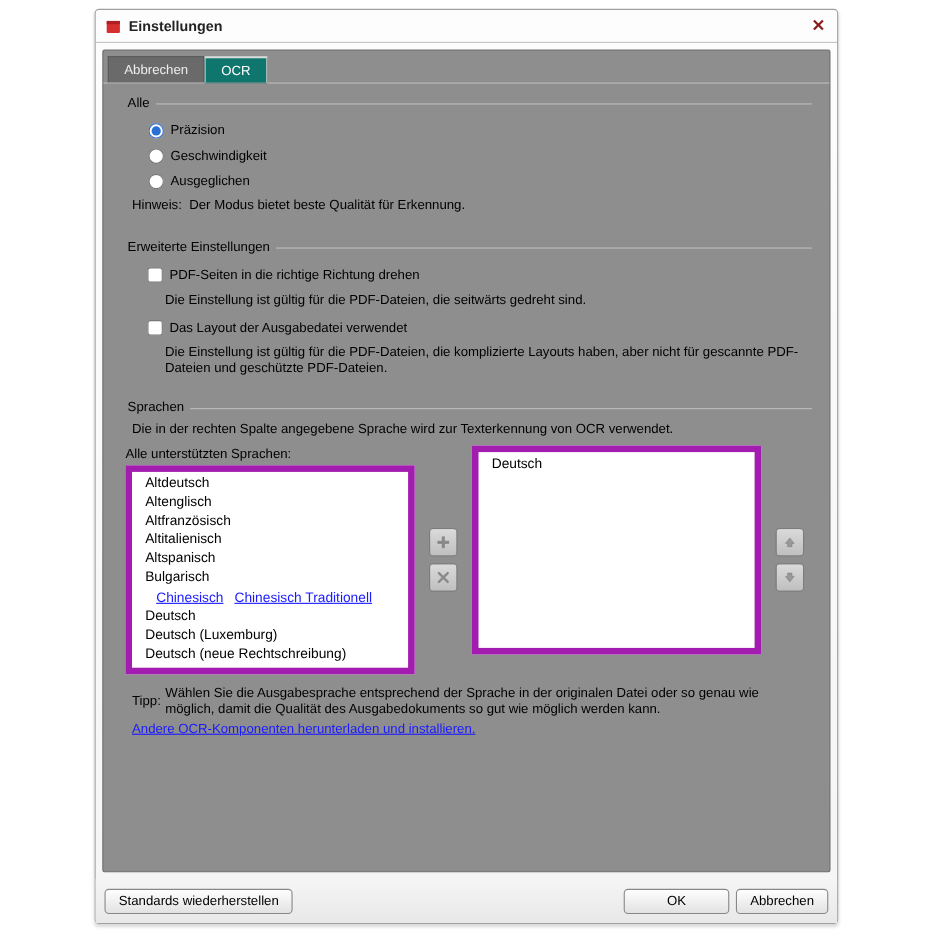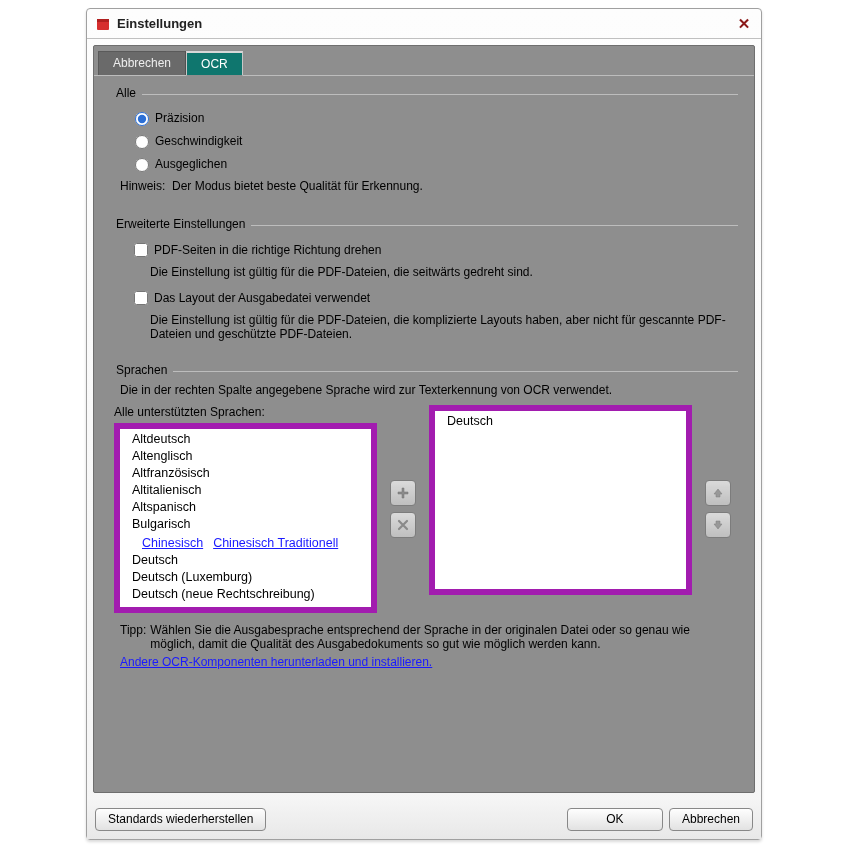--- a/index.html
+++ b/index.html
@@ -176,21 +176,21 @@
   .sq-btn.disabled {
     opacity: .85;
     color: #8a8a8a;
     cursor: default;
   }
   .tip {
     padding: 10px 6px 2px 10px;
     font-size: 12px;
   }
   .tip .tbody {
-    display: flex; gap: 4px;
+    display: flex; gap: 4px; align-items: center;
   }
   .tip .tbody .txt { flex: 1; }
   .link {
     color: #1a1aff; text-decoration: underline;
     cursor: pointer;
     padding: 2px 0 0 10px; display: inline-block;
   }
   .footer {
     height: 40px;
     display: flex; align-items: center;

